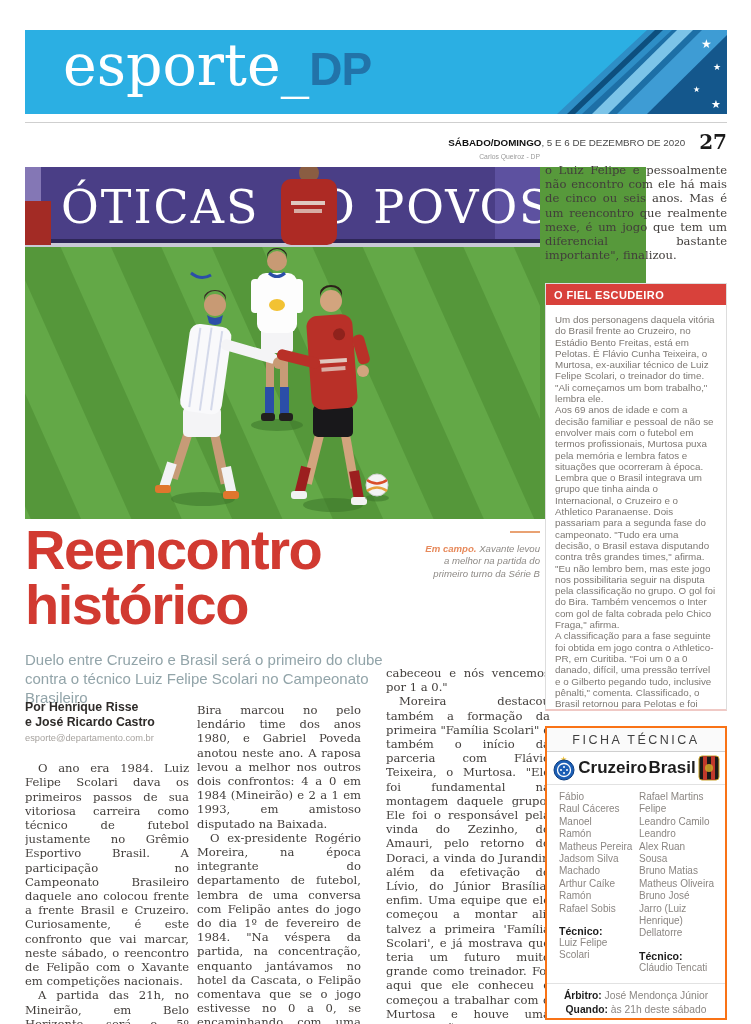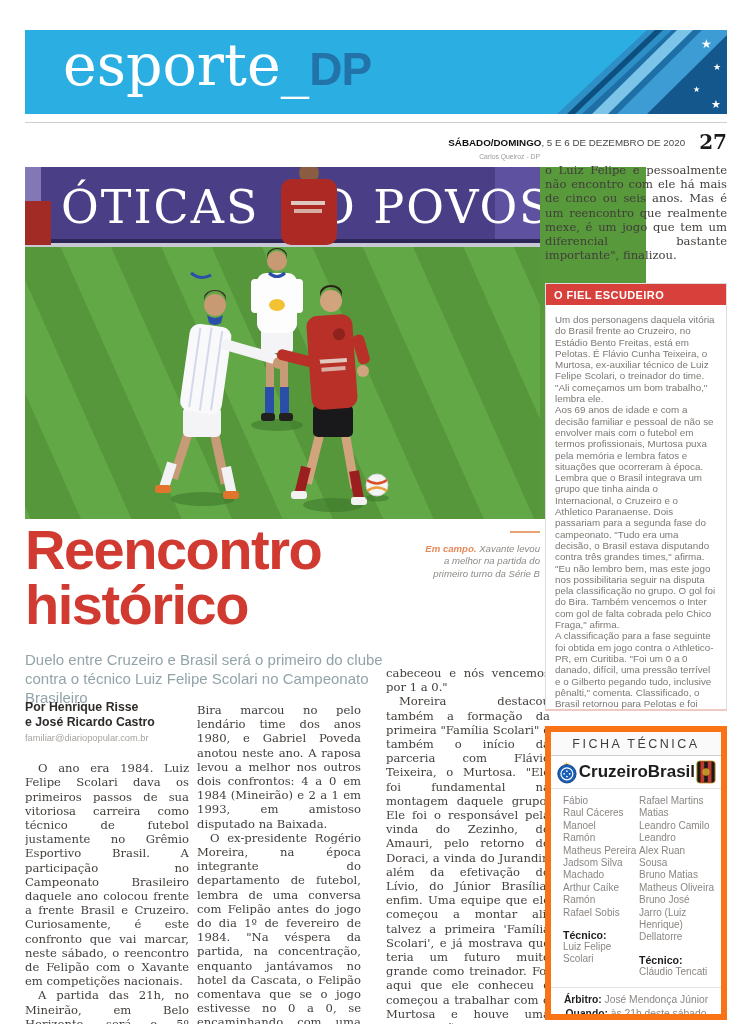--- a/index.html
+++ b/index.html
@@ -43,21 +43,21 @@
   .byline .bn{font-weight:bold;font-size:12.3px;line-height:14.5px;color:#2e2b29;}
   .byline .be{font-size:9.3px;color:#a6a29e;margin-top:2px;}
   
   .fiel{position:absolute;left:545px;top:283px;width:182px;height:428px;border:1px solid #ddd;
         border-bottom:2px solid #f0c9c5;box-sizing:border-box;background:#fff;overflow:hidden;}
   .fiel-hd{background:#d8413b;color:#ffffff;font-weight:bold;font-size:11px;letter-spacing:.4px;
            padding:5px 8px 4px 8px;}
   .fiel-bd{padding:9px 9px;font-size:9.8px;line-height:11.3px;color:#7d7873;}
   .fiel-bd p{margin:0;}
   
-  .ficha{position:absolute;left:545px;top:726px;width:182px;height:294px;border:6px solid #f97316;
+  .ficha{position:absolute;left:545px;top:726px;width:182px;height:294px;border:2px solid #f97316;
          box-sizing:border-box;background:#fff;overflow:hidden;}
   .ficha-hd{border-bottom:1px solid #cfcfcf;background:#fafafa;text-align:center;font-size:12.5px;
             letter-spacing:2.5px;color:#3f3f3f;padding:5px 0 4px 0;}
   .teams{display:flex;align-items:center;justify-content:space-between;border-bottom:1px solid #e2e2e2;
          padding:3px 4px;}
   .tname{font-weight:bold;font-size:17px;color:#1d1d1d;}
   .rosters{display:flex;padding:6px 6px 0 12px;}
   .roster{width:50%;}
   .player{font-size:10px;line-height:12.4px;color:#8b8682;}
   .tec{margin-top:10px;}
@@ -204,21 +204,21 @@
   <div class="headline">
     <div>Reencontro</div>
     <div>histórico</div>
   </div>
   <div class="subhead">Duelo entre Cruzeiro e Brasil será o primeiro do clube contra o técnico Luiz Felipe Scolari no Campeonato Brasileiro</div>
 
   <div class="col col1">
     <div class="byline">
       <div class="bn">Por Henrique Risse</div>
       <div class="bn">e José Ricardo Castro</div>
-      <div class="be">familiar@diariopopular.com.br</div>
+      <div class="be">esporte@departamento.com.br</div>
     </div>
     <div>
         <p>O ano era 1984. Luiz Felipe Scolari dava os primeiros passos de sua vitoriosa carreira como técnico de futebol justamente no Grêmio Esportivo Brasil. A participação no Campeonato Brasileiro daquele ano colocou frente a frente Brasil e Cruzeiro. Curiosamente, é este confronto que vai marcar, neste sábado, o reencontro de Felipão com o Xavante em competições nacionais.</p>
         <p>A partida das 21h, no Mineirão, em Belo Horizonte, será o 5º encontro entre os dois clubes. Os dois primeiros ocorreram no Brasileirão de 84. O inaugural, como o mais recente - válido pela Série B 2020 - terminou com vitória rubro-negra por 1 a 0.</p>
       </div>
   </div>
 
   <div class="col col2 no-first-indent">
     <div>
         <p>Bira marcou no pelo lendário time dos anos 1980, e Gabriel Poveda anotou neste ano. A raposa levou a melhor nos outros dois confrontos: 4 a 0 em 1984 (Mineirão) e 2 a 1 em 1993, em amistoso disputado na Baixada.</p>
@@ -287,21 +287,21 @@
             <div class="player">Rafael Sobis</div>
           </div>
         <div class="tec">
           <div class="tec-l">Técnico:</div>
           <div class="tec-n">Luiz Felipe Scolari</div>
         </div>
       </div>
       <div class="roster">
         <div>
             <div class="player">Rafael Martins</div>
-            <div class="player">Matias</div>
+            <div class="player">Felipe</div>
             <div class="player">Leandro Camilo</div>
             <div class="player">Leandro</div>
             <div class="player">Alex Ruan</div>
             <div class="player">Sousa</div>
             <div class="player">Bruno Matias</div>
             <div class="player">Matheus Oliveira</div>
             <div class="player">Bruno José</div>
             <div class="player">Jarro (Luiz Henrique)</div>
             <div class="player">Dellatorre</div>
           </div>

